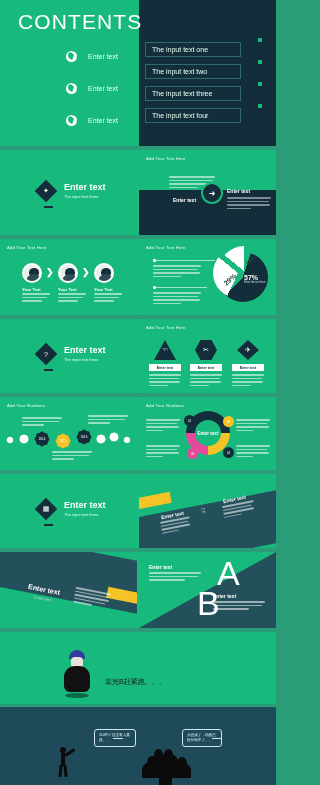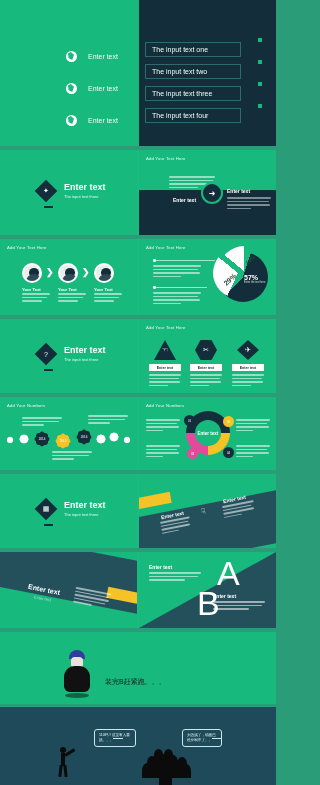--- a/index.html
+++ b/index.html
@@ -179,20 +179,21 @@
   .bubble::after { content:""; position:absolute; width:10px; height:1px; background:#cfe6ef; }
 </style>
 </head>
 <body>
 
 <div class="sheet">
 
   <div class="slide hero full">
     <div class="hero-left"></div>
     <div class="hero-right"></div>
+    <div class="hero-title">CONTENTS</div>
 
     <div class="hero-rows">
       <div class="hero-row">
         <span class="globe"></span>
         <span>Enter text</span>
       </div>
       <div class="hero-row">
         <span class="globe"></span>
         <span>Enter text</span>
       </div>

